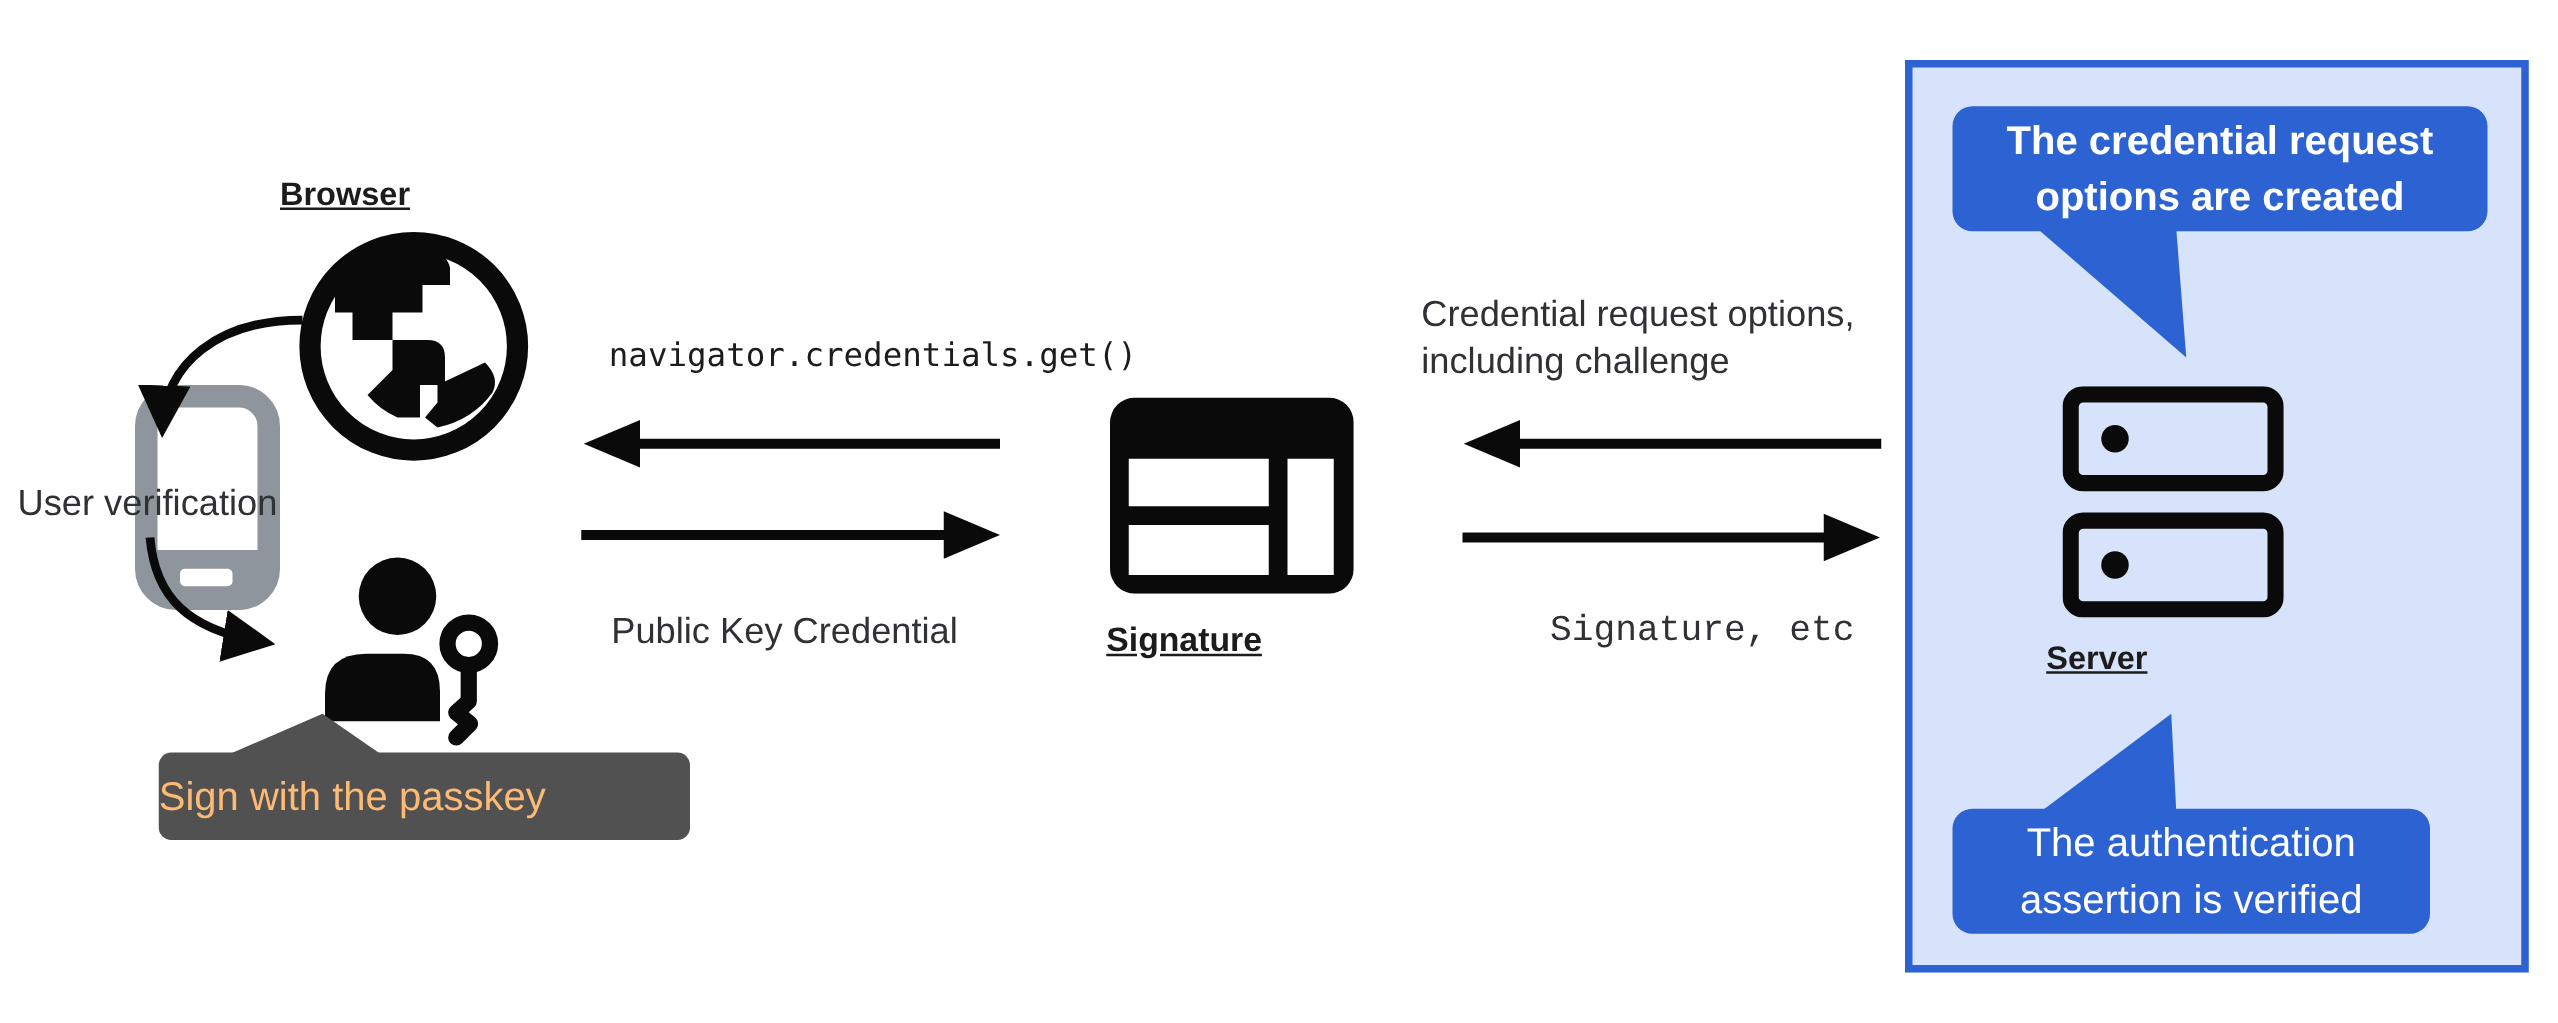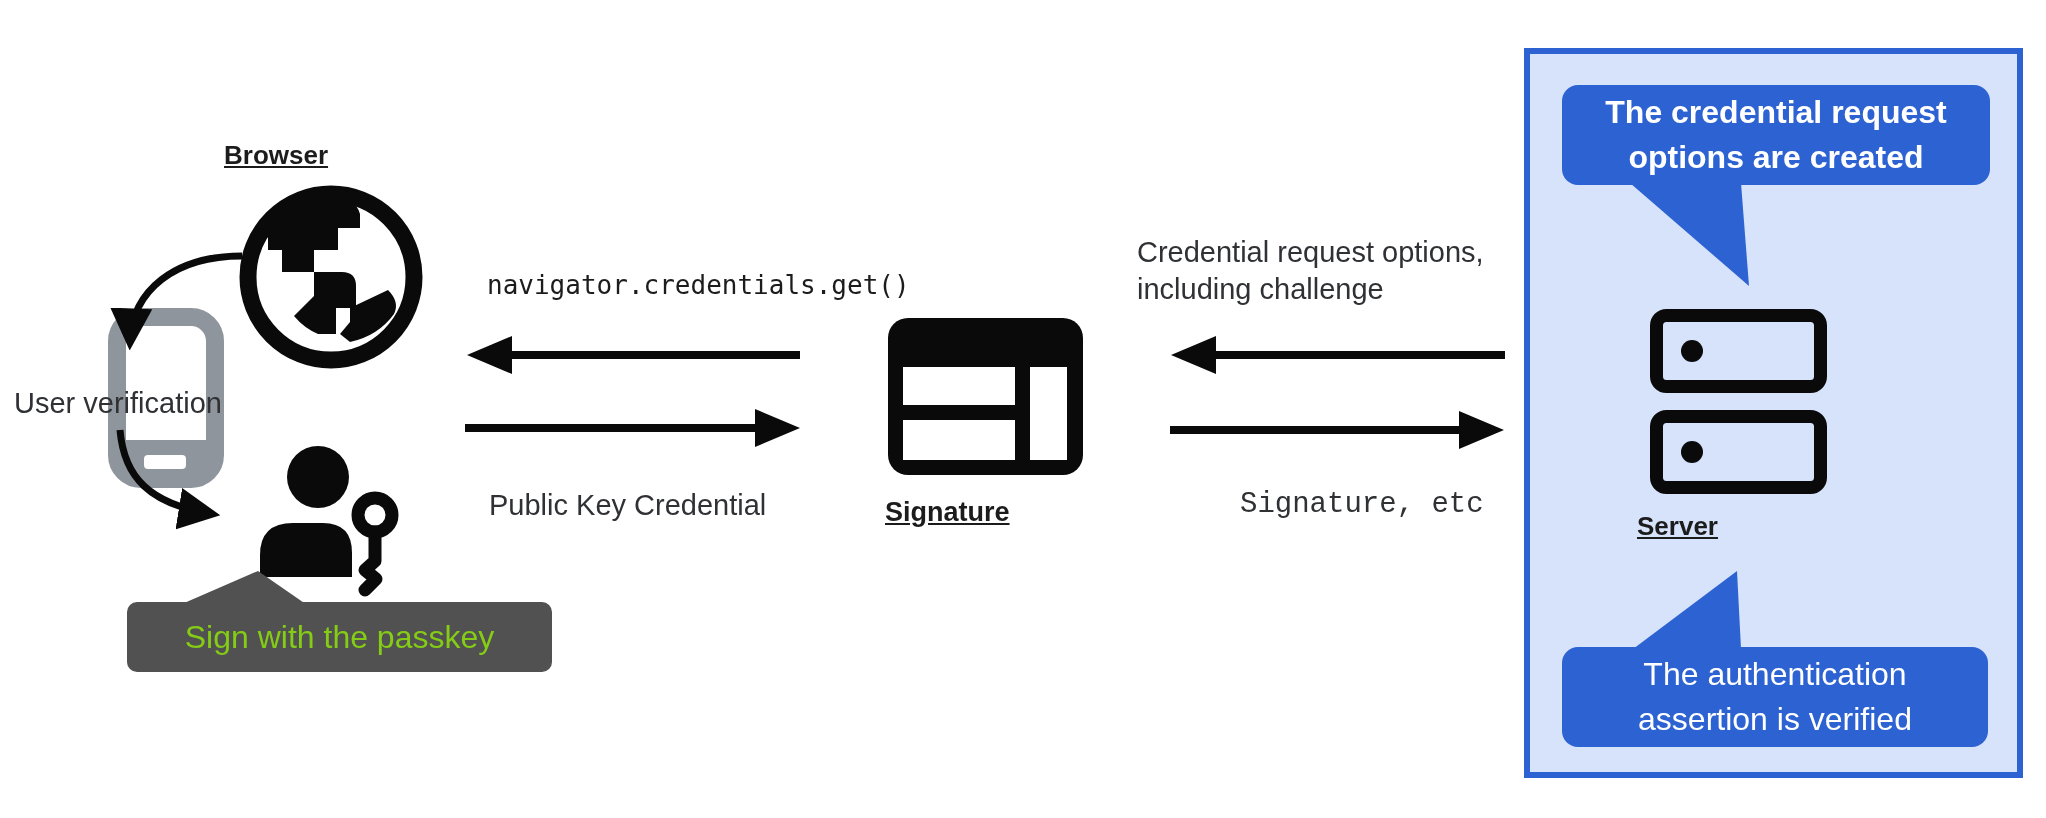--- a/index.html
+++ b/index.html
@@ -35,22 +35,22 @@
     z-index:3;
   }
   .tail{z-index:2;}
   .tail polygon{fill:var(--bubble-blue,#2d62d3);}
 
   
   #passkey-tooltip{
     left:127px;top:602px;width:425px;height:70px;
     background:var(--tooltip-gray,#515151);
     border-radius:10px;
-    color:#84cc16;font-size:32px;
-    display:flex;align-items:center;justify-content:center;
+    color:#fdba74;font-size:32px;
+    display:flex;align-items:center;
     z-index:3;
   }
   #passkey-tooltip-tail polygon{fill:var(--tooltip-gray,#515151);}
 
   svg{display:block;}
   .ink{fill:var(--icon-black,#0a0a0a);}
   .ink-stroke{stroke:var(--icon-black,#0a0a0a);fill:none;}
   #arrow-layer{left:0;top:0;z-index:5;pointer-events:none;}
   .z1{z-index:1}.z2{z-index:2}.z4{z-index:4}
 </style>
@@ -126,21 +126,21 @@
     <rect x="6.5" y="6.5" width="164" height="71" rx="10" class="ink-stroke" style="stroke-width:13;"></rect>
     <circle cx="42" cy="42" r="11" class="ink"></circle>
     <rect x="6.5" y="107.5" width="164" height="71" rx="10" class="ink-stroke" style="stroke-width:13;"></rect>
     <circle cx="42" cy="143" r="11" class="ink"></circle>
   </svg>
   <div class="abs label label-bold z4" style="left:1637px;top:511px;width:200px;">Server</div>
 
   <svg class="abs tail" style="left:1628px;top:568px;" width="120" height="84" viewBox="0 0 120 84">
     <polygon points="5,81 113,81 109,3"></polygon>
   </svg>
-  <div class="abs bubble" style="left:1562px;top:647px;width:426px;height:100px;">
+  <div class="abs bubble" style="left:1562px;top:647px;width:382px;height:100px;">
     <div>
       <div>The authentication</div>
       <div>assertion is verified</div>
     </div>
   </div>
 
   <svg id="arrow-layer" class="abs" width="2046" height="818" viewBox="0 0 2046 818">
     <defs>
       <marker id="ah" viewBox="0 0 10 10" refX="8" refY="5" markerWidth="6" markerHeight="6" orient="auto-start-reverse">
         <path d="M0,0 L10,5 L0,10 z" class="ink"></path>

